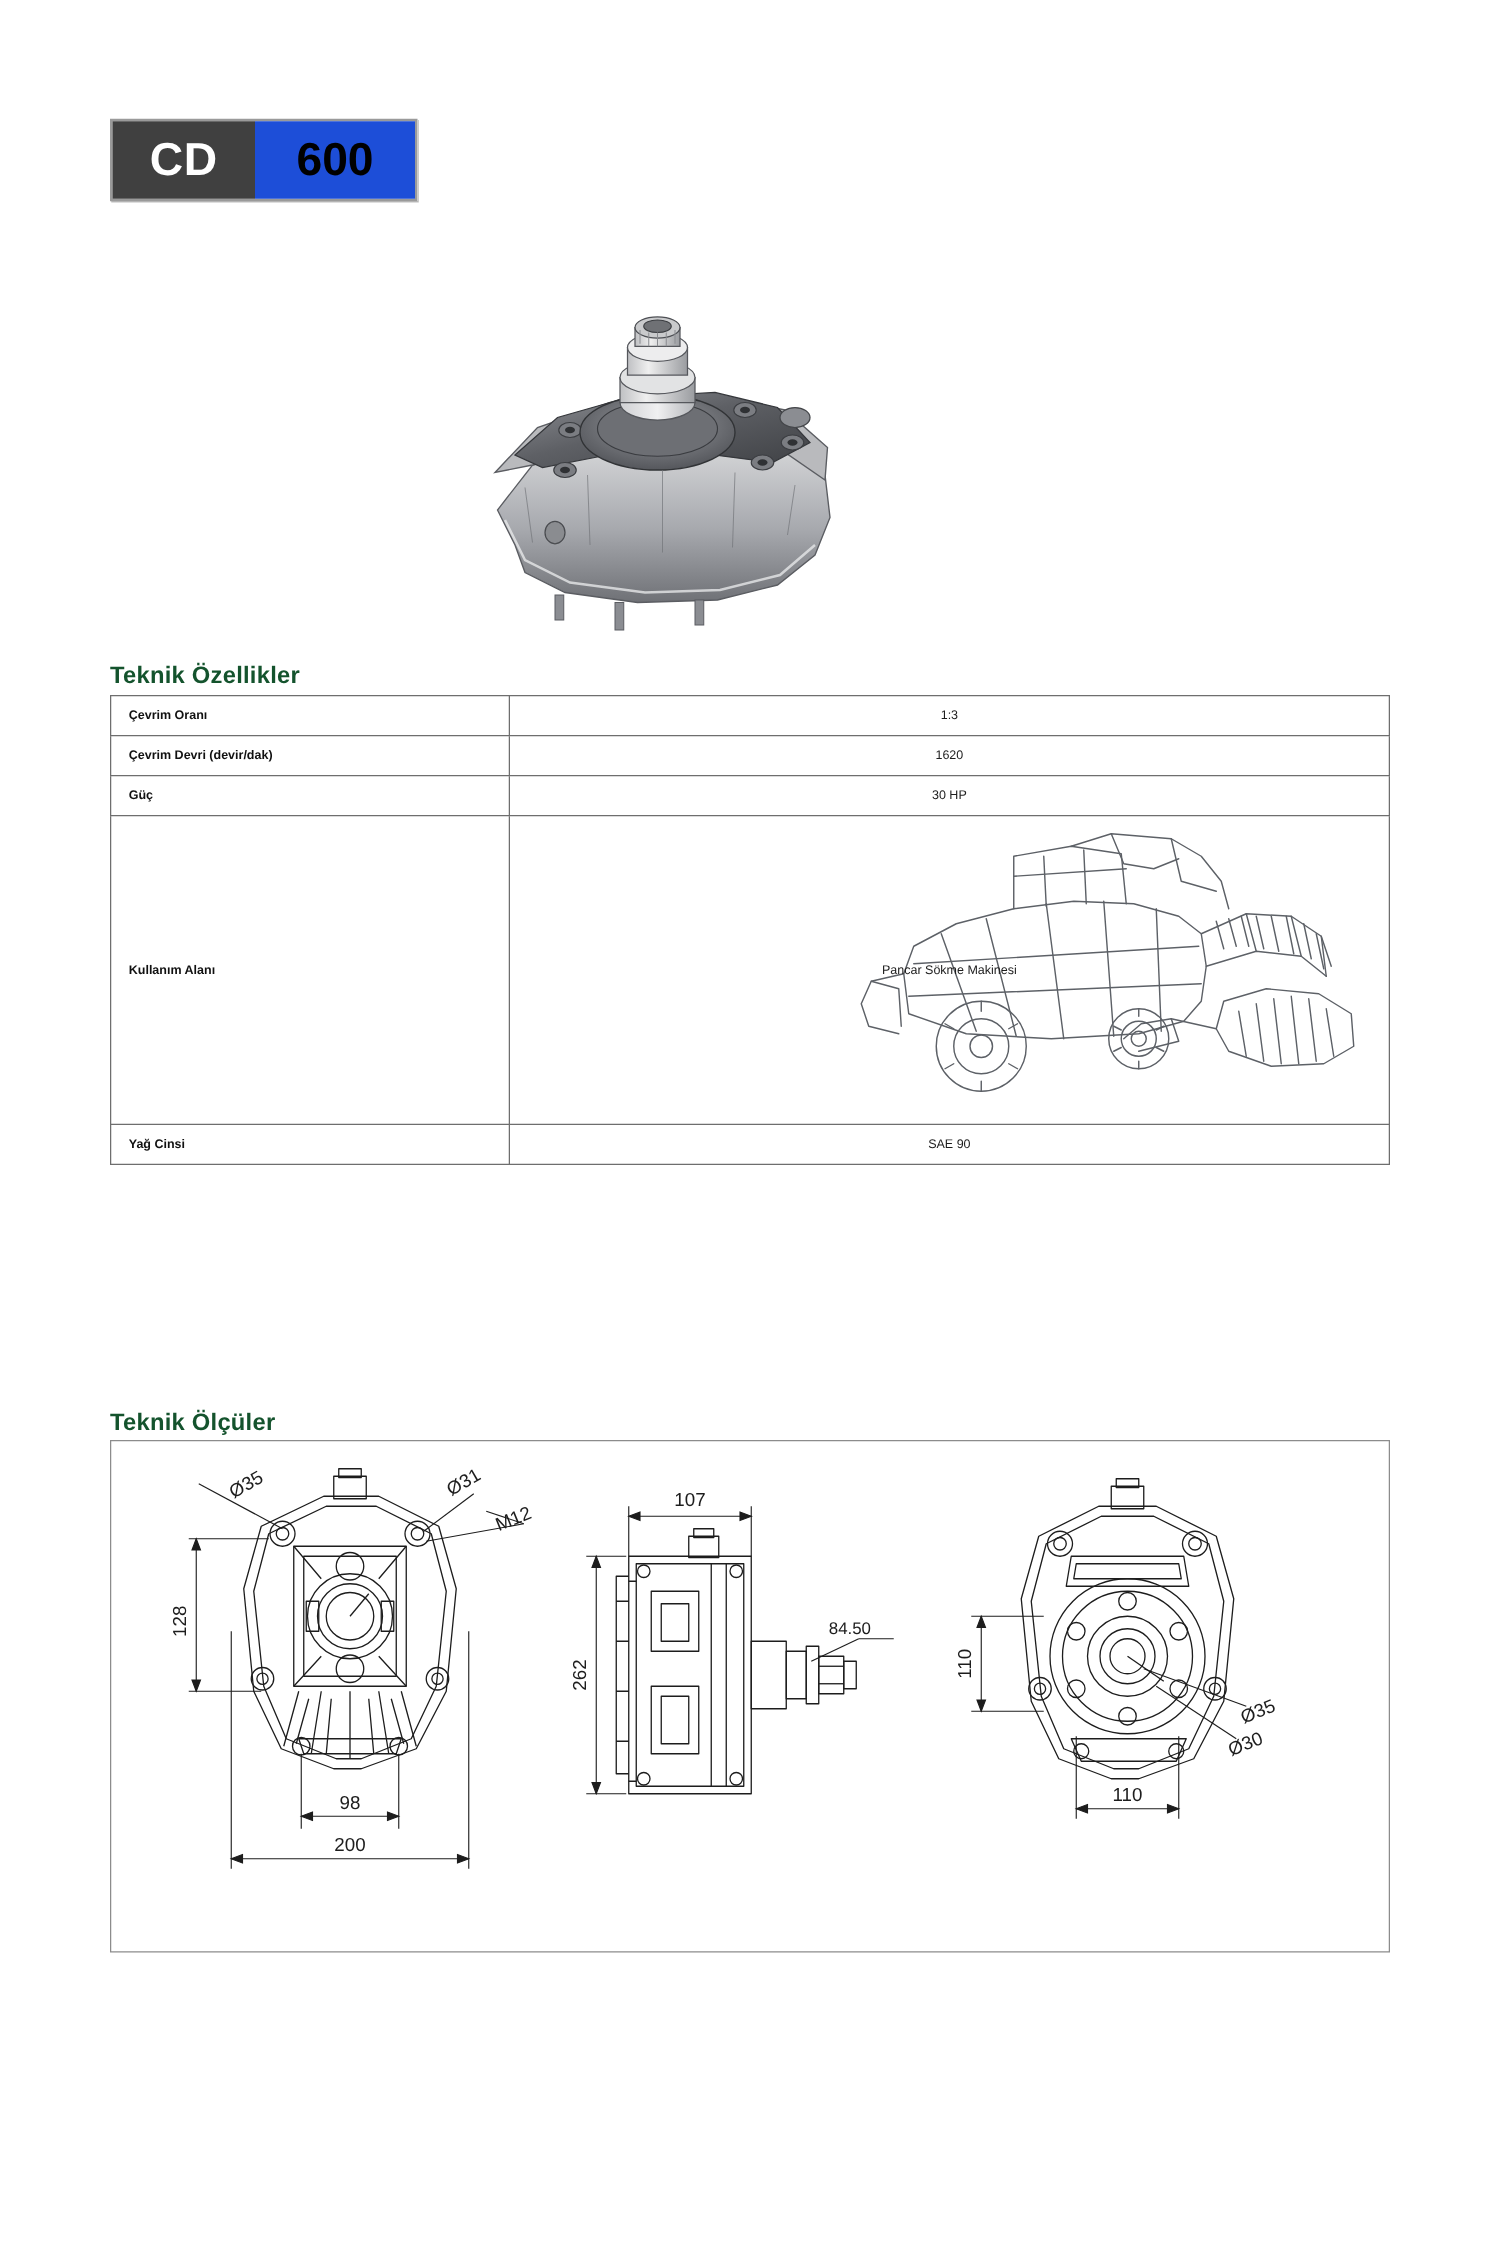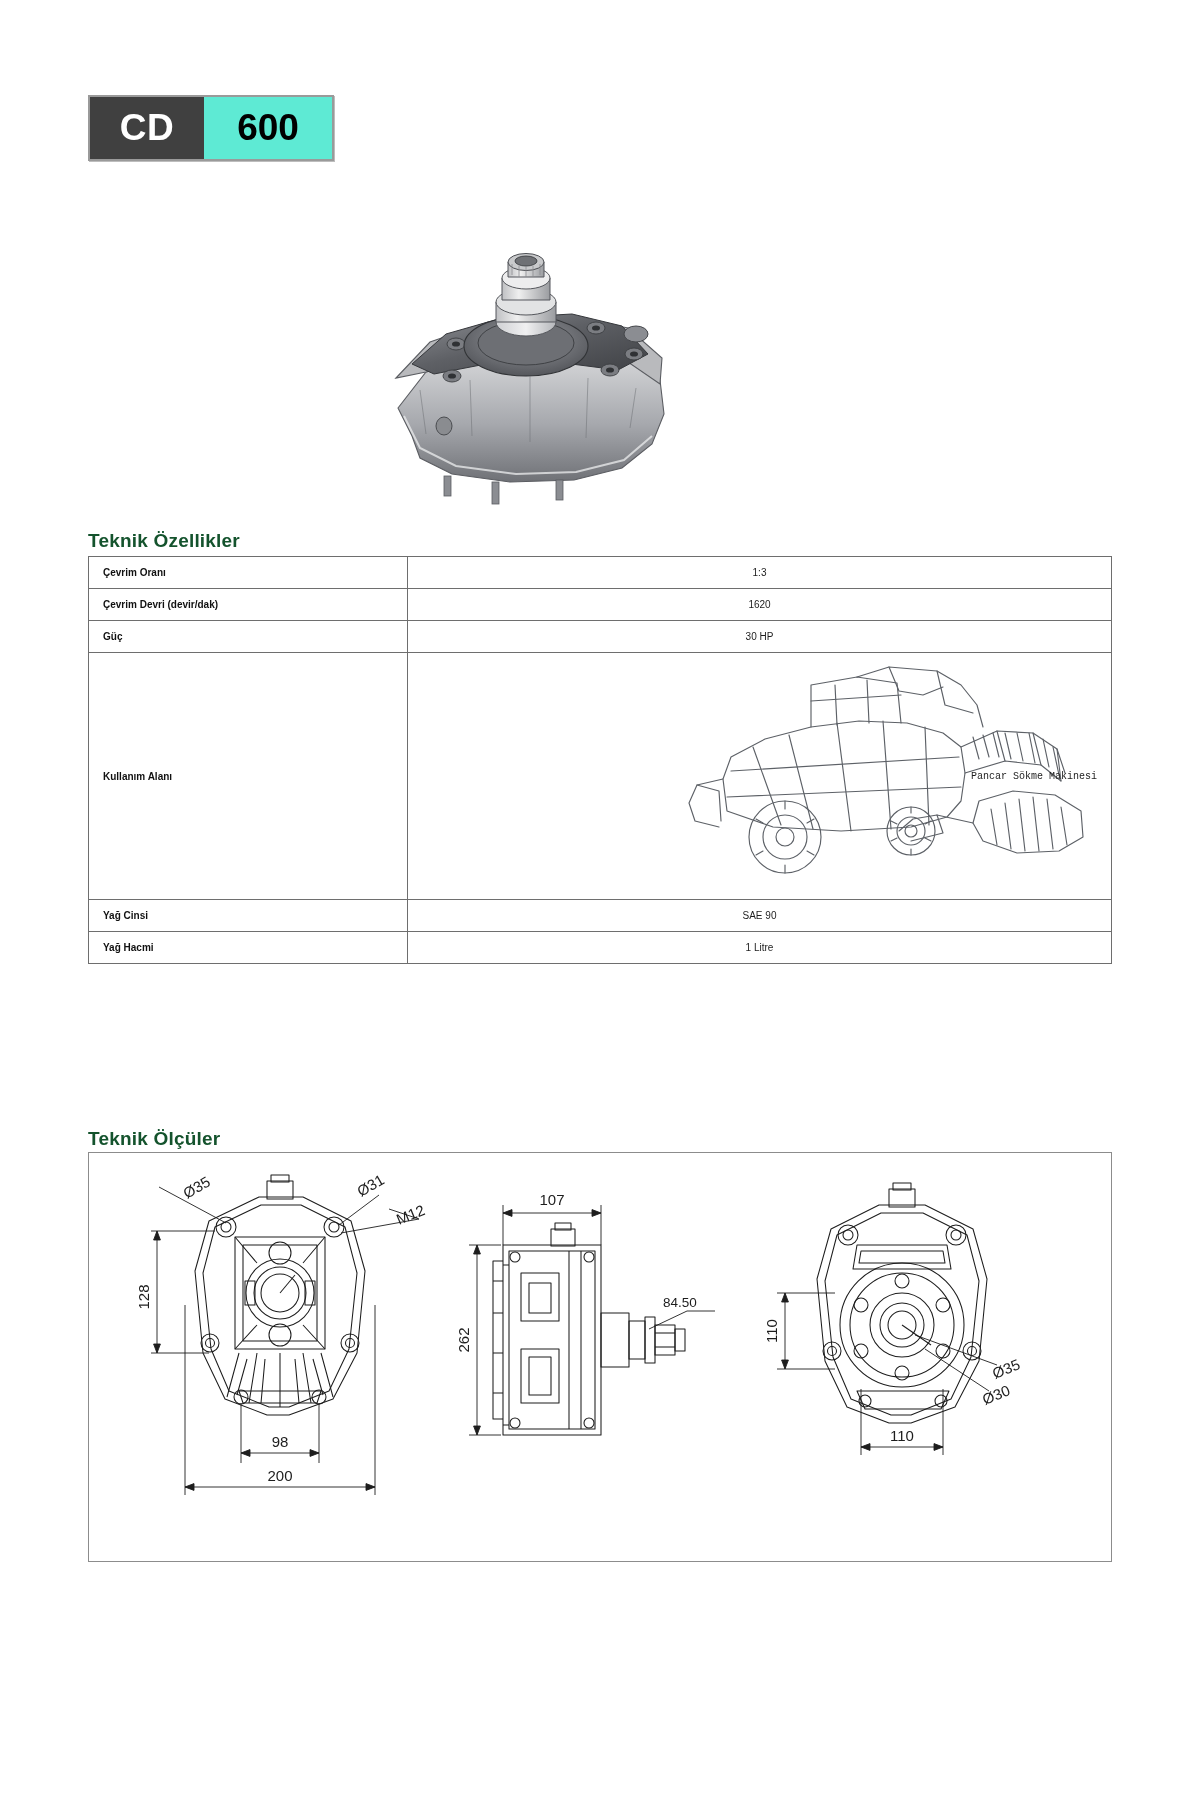--- a/index.html
+++ b/index.html
@@ -26,21 +26,21 @@
   }
   .logo-cd{
     background:#404040;color:#ffffff;
     font-size:37px;font-weight:bold;
     letter-spacing:0.5px;
     padding:0 18px;
     display:flex;align-items:center;justify-content:center;
     min-width:78px;
   }
   .logo-num{
-    background:#5eead4;color:#000000;
+    background:#1d4ed8;color:#000000;
     font-size:37px;font-weight:bold;
     padding:0 16px;
     display:flex;align-items:center;justify-content:center;
     min-width:96px;
   }
   .subtitle{
     position:absolute;left:88px;top:178px;
     font-size:23px;font-style:italic;font-weight:600;
     letter-spacing:0.4px;color:#171717;
     white-space:nowrap;
@@ -77,25 +77,24 @@
   .spec-table td.k{
     width:290px;
     font-weight:bold;
     color:#111;
   }
   .spec-table td.v{
     text-align:center;
     color:#1d1d1d;
   }
   .spec-table td.v-left{
-    text-align:right;
+    text-align:center;
     color:#1d1d1d;
     vertical-align:middle;
     position:relative;
-    font-family:Liberation Mono, monospace;
   }
   .usage-row td{height:246px;vertical-align:middle;}
   .usage-art{
     position:absolute;right:20px;top:8px;width:430px;height:230px;
     pointer-events:none;
   }
   .usage-text{position:relative;z-index:2;}
 
   
   .dims-panel{
@@ -278,24 +277,20 @@
               <path d="M250 146 L250 152 M270 160 L264 163 M270 180 L264 177 M250 194 L250 188 M230 180 L236 177 M230 160 L236 163"></path>
             </g>
           </svg>
           <span class="usage-text">Pancar Sökme Makinesi</span>
         </td>
       </tr>
       <tr>
         <td class="k">Yağ Cinsi</td>
         <td class="v">SAE 90</td>
       </tr>
-      <tr>
-        <td class="k">Yağ Hacmi</td>
-        <td class="v">1 Litre</td>
-      </tr>
     </tbody>
   </table>
 
   <div class="sec-title" id="dims-title">Teknik Ölçüler</div>
 
   <div class="dims-panel">
     <svg class="dims-svg" viewBox="0 0 1022 408">
 
       <g stroke="#1d1d1d" fill="none" stroke-width="1.05" stroke-linejoin="round">
 

